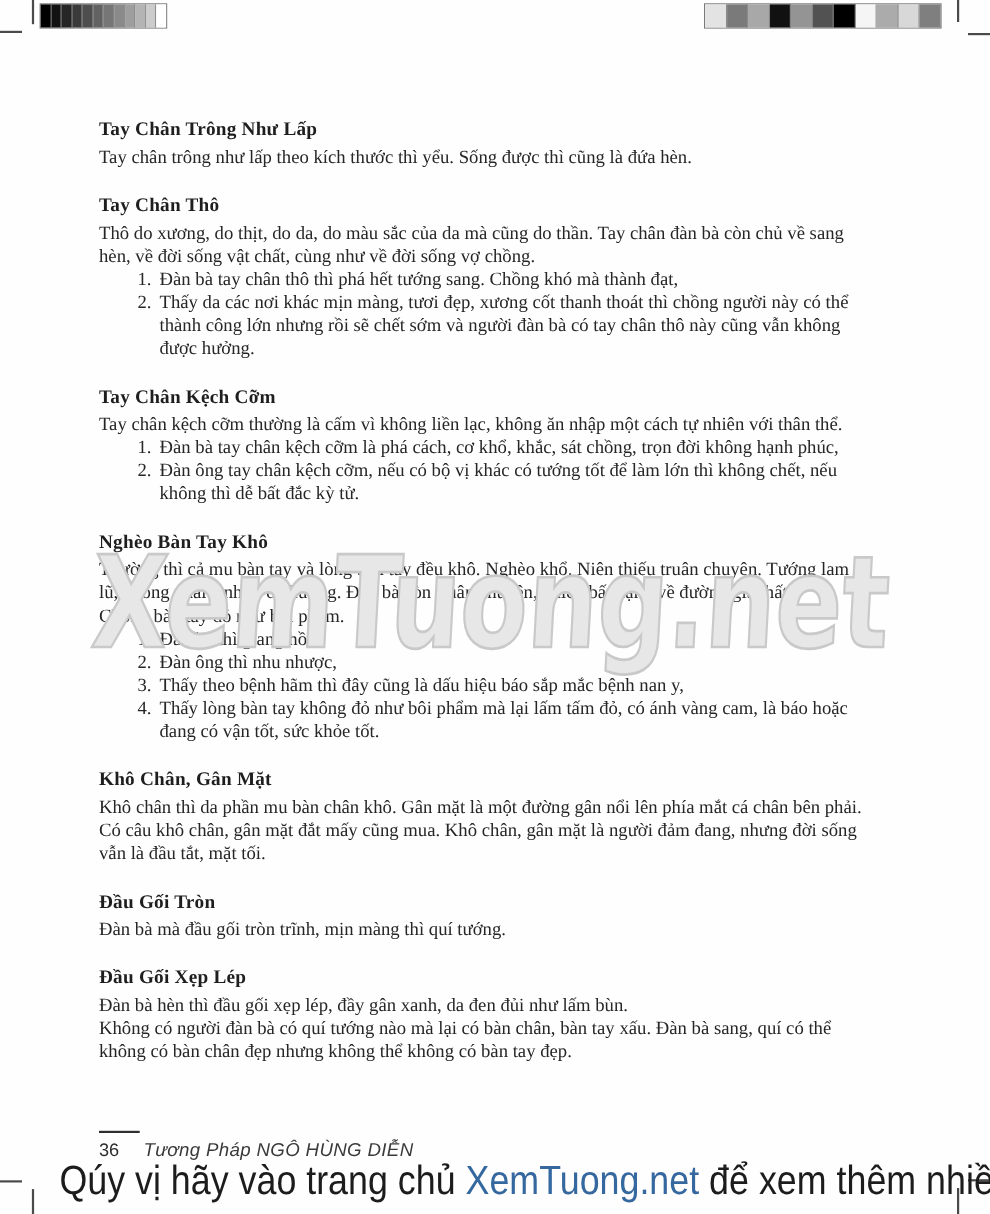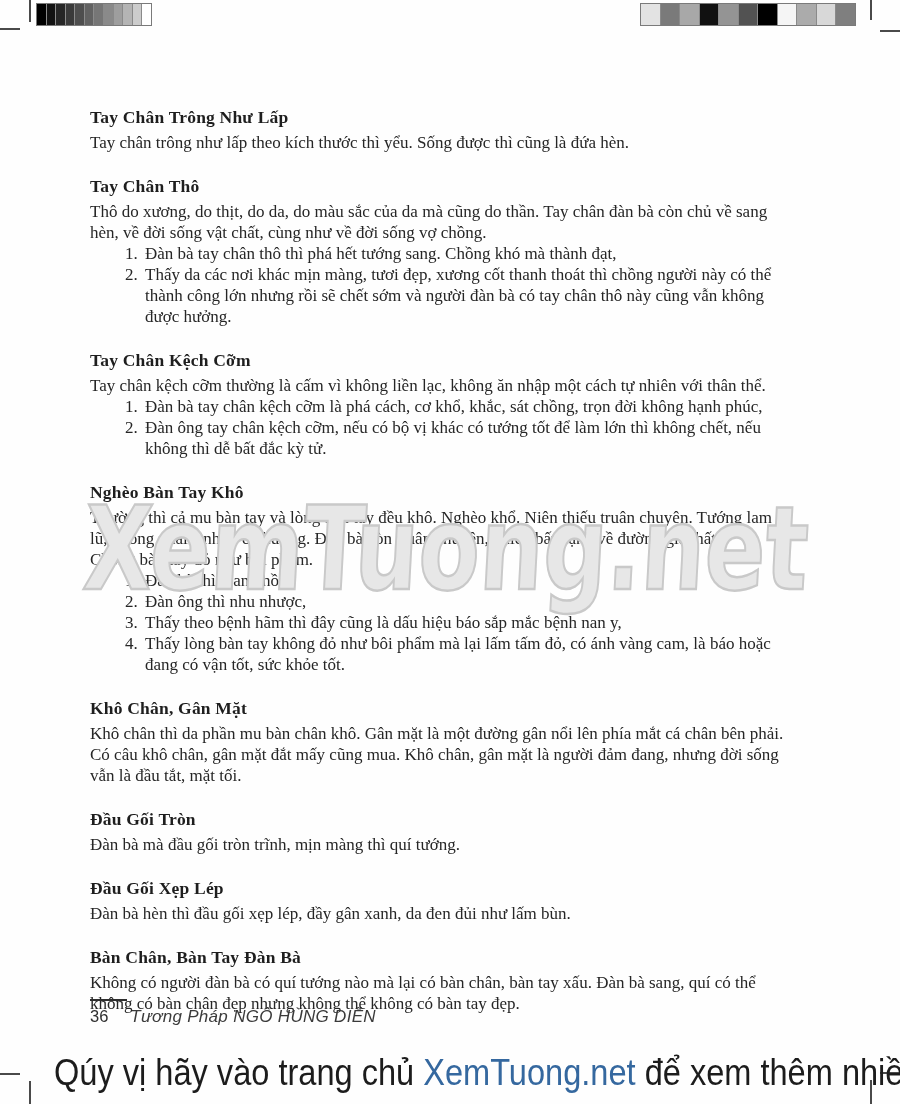--- a/index.html
+++ b/index.html
@@ -35,21 +35,21 @@
     font-family:"DejaVu Sans","Liberation Sans",sans-serif;
     font-weight:bold;font-size:116px;line-height:150px;white-space:nowrap;
     color:rgba(255,255,255,0.28);
     -webkit-text-stroke:2.5px #c9c9c9;
     text-shadow:0 0 1px #dedede;
     transform:scaleX(0.77) skewX(-4deg);
     transform-origin:left top;
     pointer-events:none;
   }
   
-  .footer{position:absolute;left:90px;top:999px;}
+  .footer{position:absolute;left:90px;top:1028px;}
   .footer-rule{width:37px;border-top:2px solid #2e2e2e;margin-bottom:6px;}
   .footer-row{font-size:17px;color:#2e2e2e;display:flex;align-items:baseline;}
   .footer-pagenum{font-family:"Liberation Sans",sans-serif;font-size:16.5px;margin-right:22px;}
   .footer-title{font-style:italic;font-family:"Liberation Sans",sans-serif;font-size:17px;letter-spacing:.3px;color:#3a3a3a;}
   
   .banner{
     position:absolute;left:0;top:1050px;width:900px;text-align:center;
     font-family:"Liberation Sans","DejaVu Sans",sans-serif;
     font-size:37px;line-height:46px;color:#1c1c1c;white-space:nowrap;
     transform:scaleX(0.88);transform-origin:center top;
@@ -145,21 +145,20 @@
     <h3>Đầu Gối Tròn</h3>
     <p>Đàn bà mà đầu gối tròn trĩnh, mịn màng thì quí tướng.</p>
   </div>
 
   <div class="section">
     <h3>Đầu Gối Xẹp Lép</h3>
     <p>Đàn bà hèn thì đầu gối xẹp lép, đầy gân xanh, da đen đủi như lấm bùn.</p>
   </div>
 
   <div class="section">
-    <h3>Bàn Chân, Bàn Tay Đàn Bà</h3>
     <p>Không có người đàn bà có quí tướng nào mà lại có bàn chân, bàn tay xấu. Đàn bà sang, quí có thể không có bàn chân đẹp nhưng không thể không có bàn tay đẹp.</p>
   </div>
 
 </div>
 
 <div class="watermark">XemTuong.net</div>
 
 <div class="footer">
   <div class="footer-rule"></div>
   <div class="footer-row">

